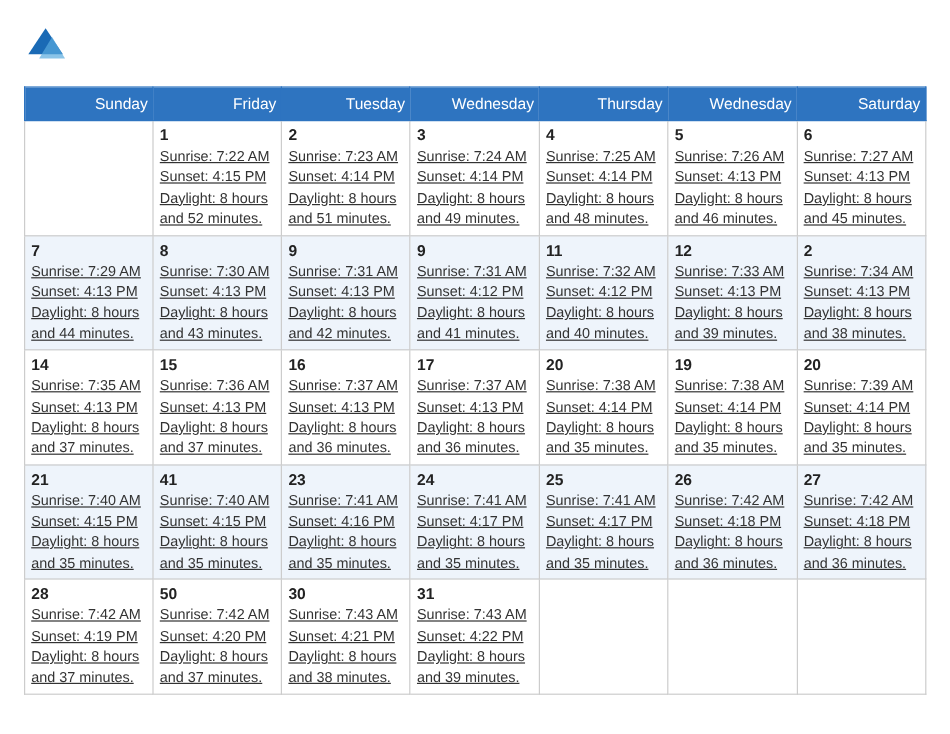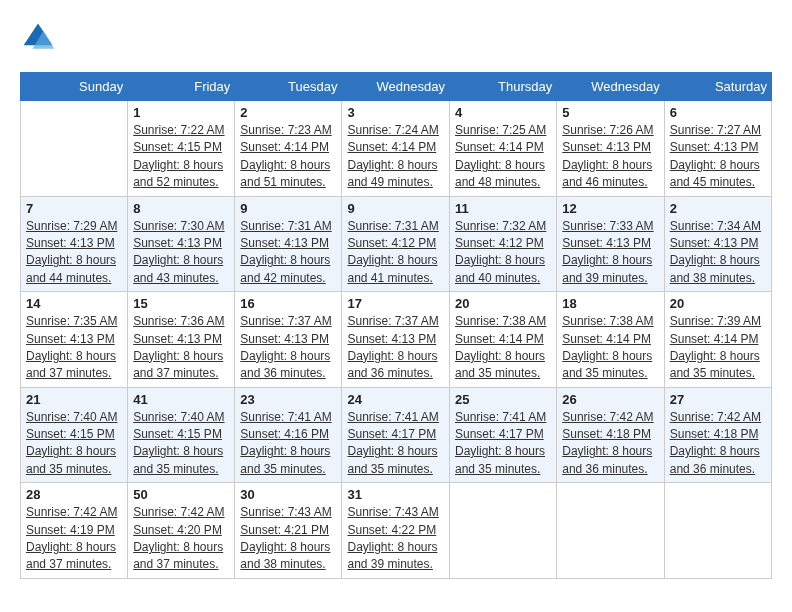--- a/index.html
+++ b/index.html
@@ -197,21 +197,21 @@
         </td>
         <td>
           <span class="day-number">17</span>
           <div class="day-info">Sunrise: 7:37 AM<br>Sunset: 4:13 PM<br>Daylight: 8 hours and 36 minutes.</div>
         </td>
         <td>
           <span class="day-number">20</span>
           <div class="day-info">Sunrise: 7:38 AM<br>Sunset: 4:14 PM<br>Daylight: 8 hours and 35 minutes.</div>
         </td>
         <td>
-          <span class="day-number">18</span>
+          <span class="day-number">19</span>
           <div class="day-info">Sunrise: 7:38 AM<br>Sunset: 4:14 PM<br>Daylight: 8 hours and 35 minutes.</div>
         </td>
         <td>
           <span class="day-number">20</span>
           <div class="day-info">Sunrise: 7:39 AM<br>Sunset: 4:14 PM<br>Daylight: 8 hours and 35 minutes.</div>
         </td>
       </tr>
       <tr class="row-alt">
         <td>
           <span class="day-number">21</span>

